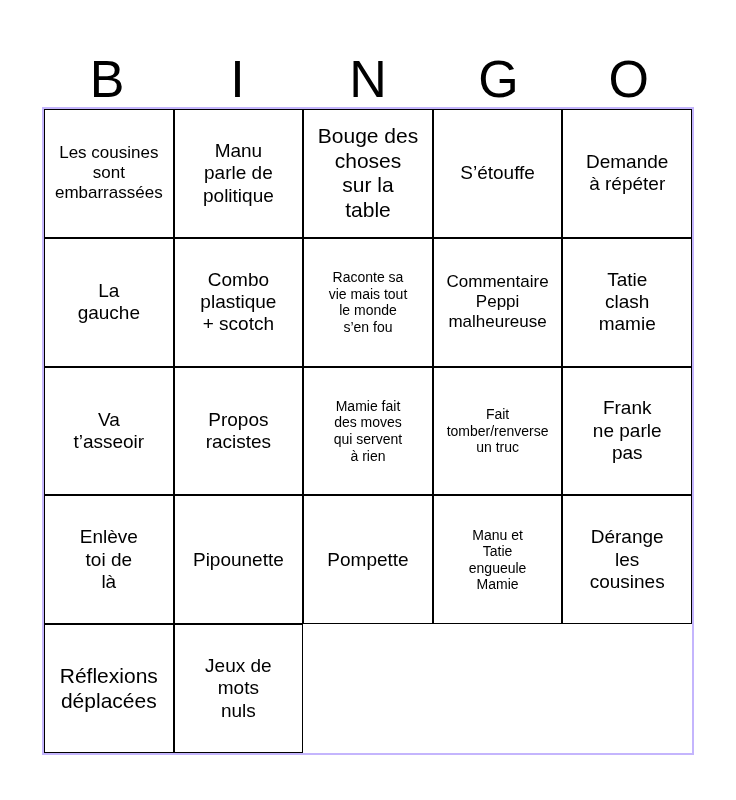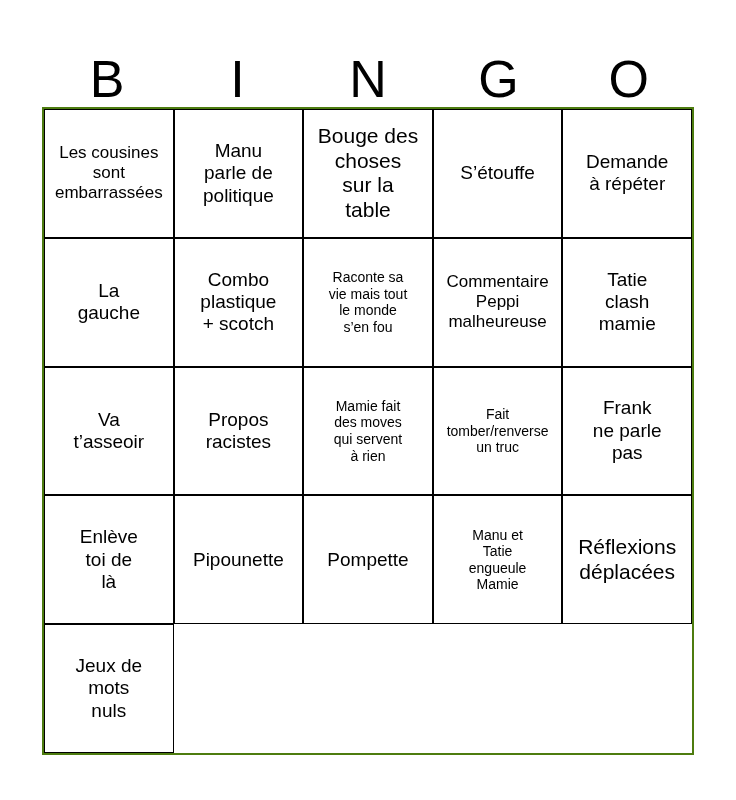--- a/index.html
+++ b/index.html
@@ -31,21 +31,21 @@
   }
   .title .letter {
     text-align: center;
     font-size: 52px;
     line-height: 1;
     font-weight: 400;
   }
   .grid {
     width: 648px;
     height: 644px;
-    border: 2px solid #4d7c0f;
+    border: 2px solid #c4b5fd;
     display: grid;
     grid-template-columns: repeat(5, 1fr);
     grid-template-rows: repeat(5, 1fr);
   }
   .cell {
     border: 1px solid #000000;
     display: flex;
     align-items: center;
     justify-content: center;
     text-align: center;
@@ -125,20 +125,23 @@
     <div class="cell lg">Enlève
 toi de
 là</div>
     <div class="cell lg">Pipounette</div>
 
     <div class="cell lg">Pompette</div>
     <div class="cell smd">Manu et
 Tatie
 engueule
 Mamie</div>
+    <div class="cell lg">Dérange
+les
+cousines</div>
     <div class="cell md">Réflexions
 déplacées</div>
     <div class="cell lg">Jeux de
 mots
 nuls</div>
   </div>
 
 </div>
 
 </body></html>

